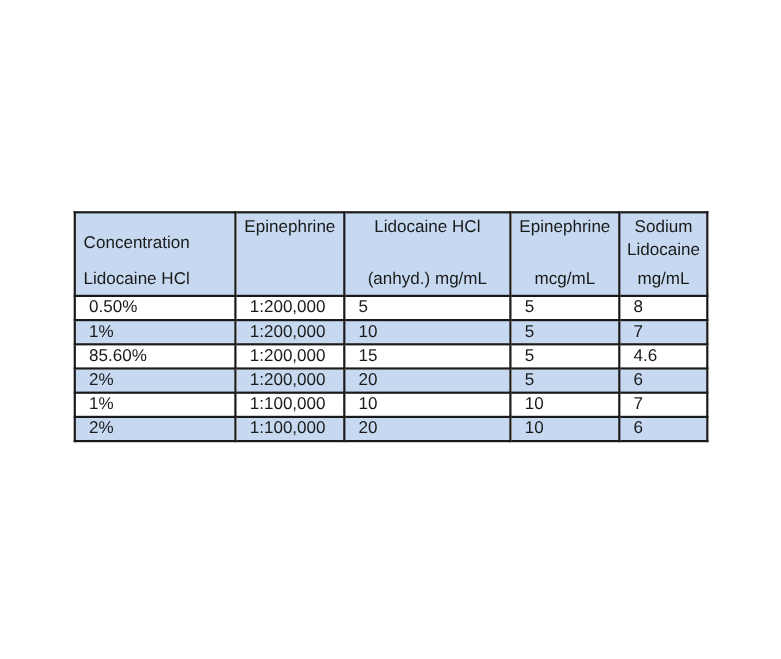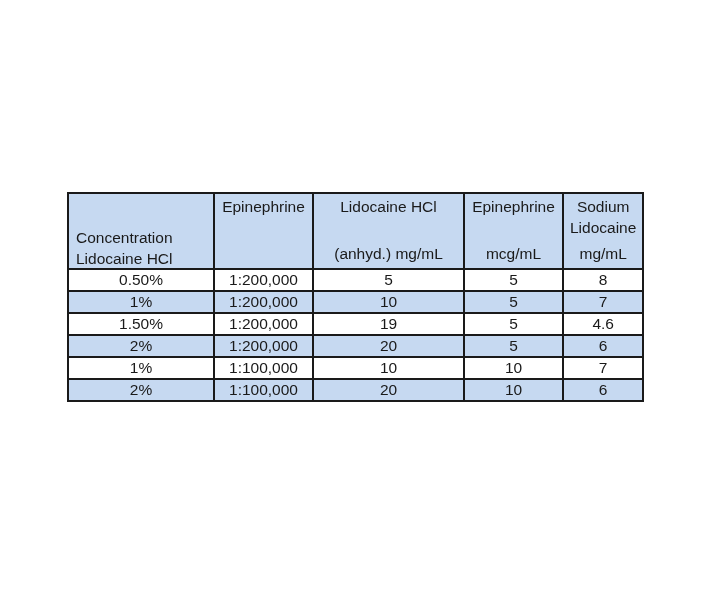--- a/index.html
+++ b/index.html
@@ -47,25 +47,24 @@
     flex-direction: column;
     justify-content: space-between;
     height: 68px;
     padding: 2px 6px 4px 6px;
     font-size: 15.5px;
     line-height: 21px;
     text-align: center;
   }
   .hdr .top { display: flex; flex-direction: column; }
   .hdr-left { text-align: left; padding-left: 7px; }
-  .hdr-left .top { margin-top: 31px; }
+  .hdr-left .top { margin-top: 14px; }
   .conc-table td {
     height: 20px;
-    padding: 0 0;
-    text-align: center;
+    padding: 0 12px;
     vertical-align: middle;
     font-size: 15.5px;
     line-height: 20px;
     background: #ffffff;
   }
   .conc-table tbody tr:nth-child(even) td {
     background: var(--stripe-bg);
   }
 </style>
 </head>
@@ -133,23 +132,23 @@
       <td>8</td>
     </tr>
     <tr>
       <td>1%</td>
       <td>1:200,000</td>
       <td>10</td>
       <td>5</td>
       <td>7</td>
     </tr>
     <tr>
-      <td>1.50%</td>
+      <td>85.60%</td>
       <td>1:200,000</td>
-      <td>19</td>
+      <td>15</td>
       <td>5</td>
       <td>4.6</td>
     </tr>
     <tr>
       <td>2%</td>
       <td>1:200,000</td>
       <td>20</td>
       <td>5</td>
       <td>6</td>
     </tr>

